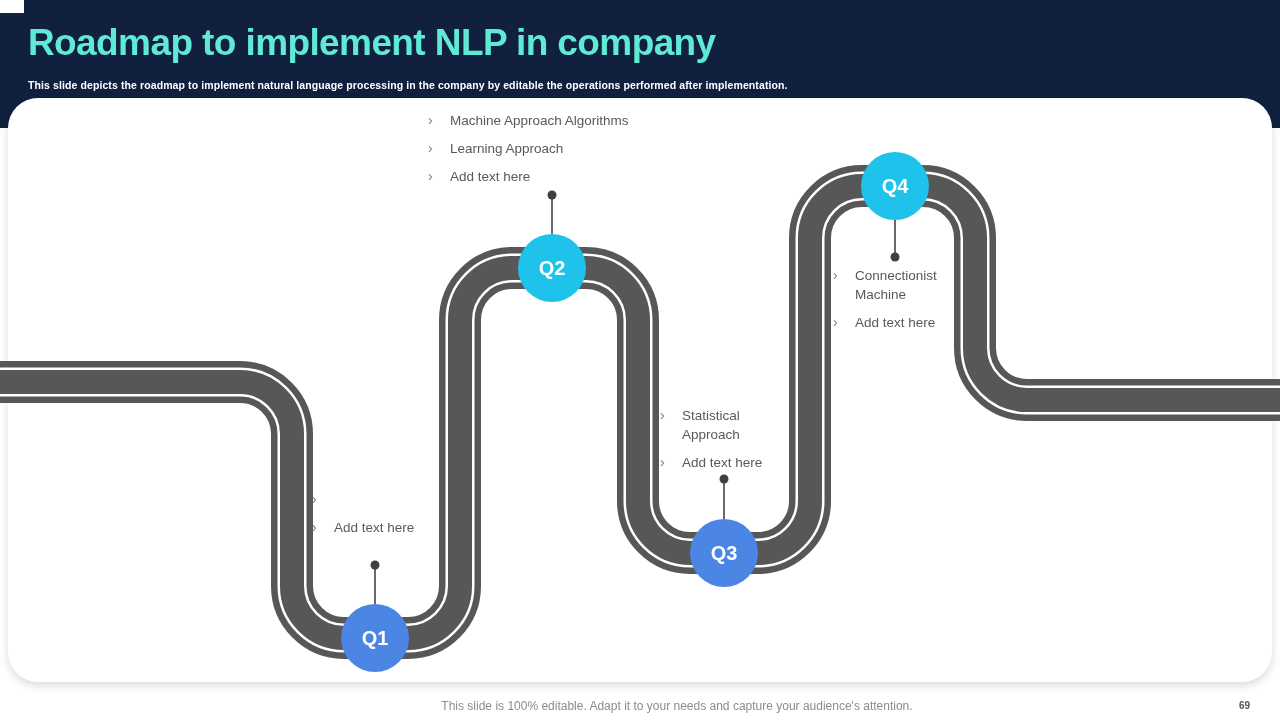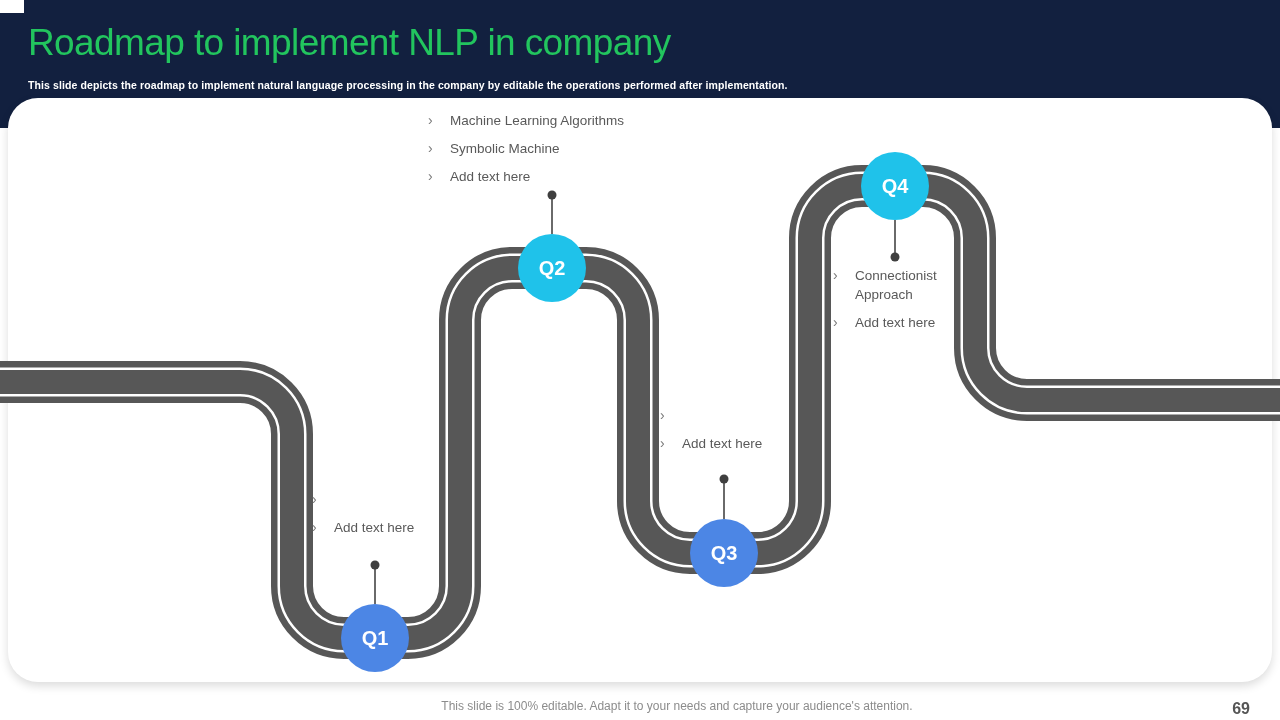--- a/index.html
+++ b/index.html
@@ -16,21 +16,21 @@
   .header-band {
     position:absolute; left:0; top:0; width:1280px; height:128px;
     background:#12203F;
   }
   .corner-notch {
     position:absolute; left:0; top:0; width:24px; height:13px;
     background:#ffffff;
   }
   .slide-title {
     position:absolute; left:28px; top:22px;
-    color:#22c55e; font-size:37px; font-weight:400;
+    color:#5eead4; font-size:37px; font-weight:700;
     letter-spacing:-0.6px; white-space:nowrap;
   }
   .slide-subtitle {
     position:absolute; left:28px; top:79px;
     color:#ffffff; font-size:10.5px; font-weight:700;
     letter-spacing:0.1px; white-space:nowrap;
   }
 
   
   .card {
@@ -57,21 +57,21 @@
   .note-q3 { left:660px; top:406px; width:132px; }
   .note-q1 { left:312px; top:490px; width:132px; }
 
   
   .footer-note {
     position:absolute; left:0; top:699px; width:1280px;
     text-align:center; color:#8c8c8c; font-size:12px;margin-left:37px;
   }
   .page-number {
     position:absolute; right:30px; top:700px;
-    color:#555555; font-size:16px; font-weight:700;
+    color:#555555; font-size:10px; font-weight:700;
   }
 </style>
 </head>
 <body>
 
 <div class="header-band">
   <div class="slide-title">Roadmap to implement NLP in company</div>
   <div class="slide-subtitle">This slide depicts the roadmap to implement  natural language processing in the company by editable the operations performed after implementation.</div>
 </div>
 <div class="corner-notch"></div>
@@ -111,46 +111,47 @@
   <circle cx="724" cy="553" r="34" fill="#4C86E5"></circle>
   <text x="724" y="560" text-anchor="middle" font-size="20" font-weight="bold" fill="#ffffff">Q3</text>
 
   <circle cx="895" cy="186" r="34" fill="#1FC2EA"></circle>
   <text x="895" y="193" text-anchor="middle" font-size="20" font-weight="bold" fill="#ffffff">Q4</text>
 </svg>
 
 <div class="note note-q2">
   <div class="note-item">
     <span class="note-bullet">›</span>
-    <span>Machine Learning Algorithms</span>
+    <span>Machine Approach Algorithms</span>
   </div>
   <div class="note-item">
     <span class="note-bullet">›</span>
-    <span>Symbolic Machine</span>
+    <span>Learning Approach</span>
   </div>
   <div class="note-item">
     <span class="note-bullet">›</span>
     <span>Add text here</span>
   </div>
 </div>
 
 <div class="note note-q4">
   <div class="note-item">
     <span class="note-bullet">›</span>
-    <span>Connectionist Approach</span>
+    <span>Connectionist Machine</span>
   </div>
   <div class="note-item">
     <span class="note-bullet">›</span>
     <span>Add text here</span>
   </div>
 </div>
 
 <div class="note note-q3">
   <div class="note-item">
     <span class="note-bullet">›</span>
+    <span>Statistical Approach</span>
   </div>
   <div class="note-item">
     <span class="note-bullet">›</span>
     <span>Add text here</span>
   </div>
 </div>
 
 <div class="note note-q1">
   <div class="note-item">
     <span class="note-bullet">›</span>

